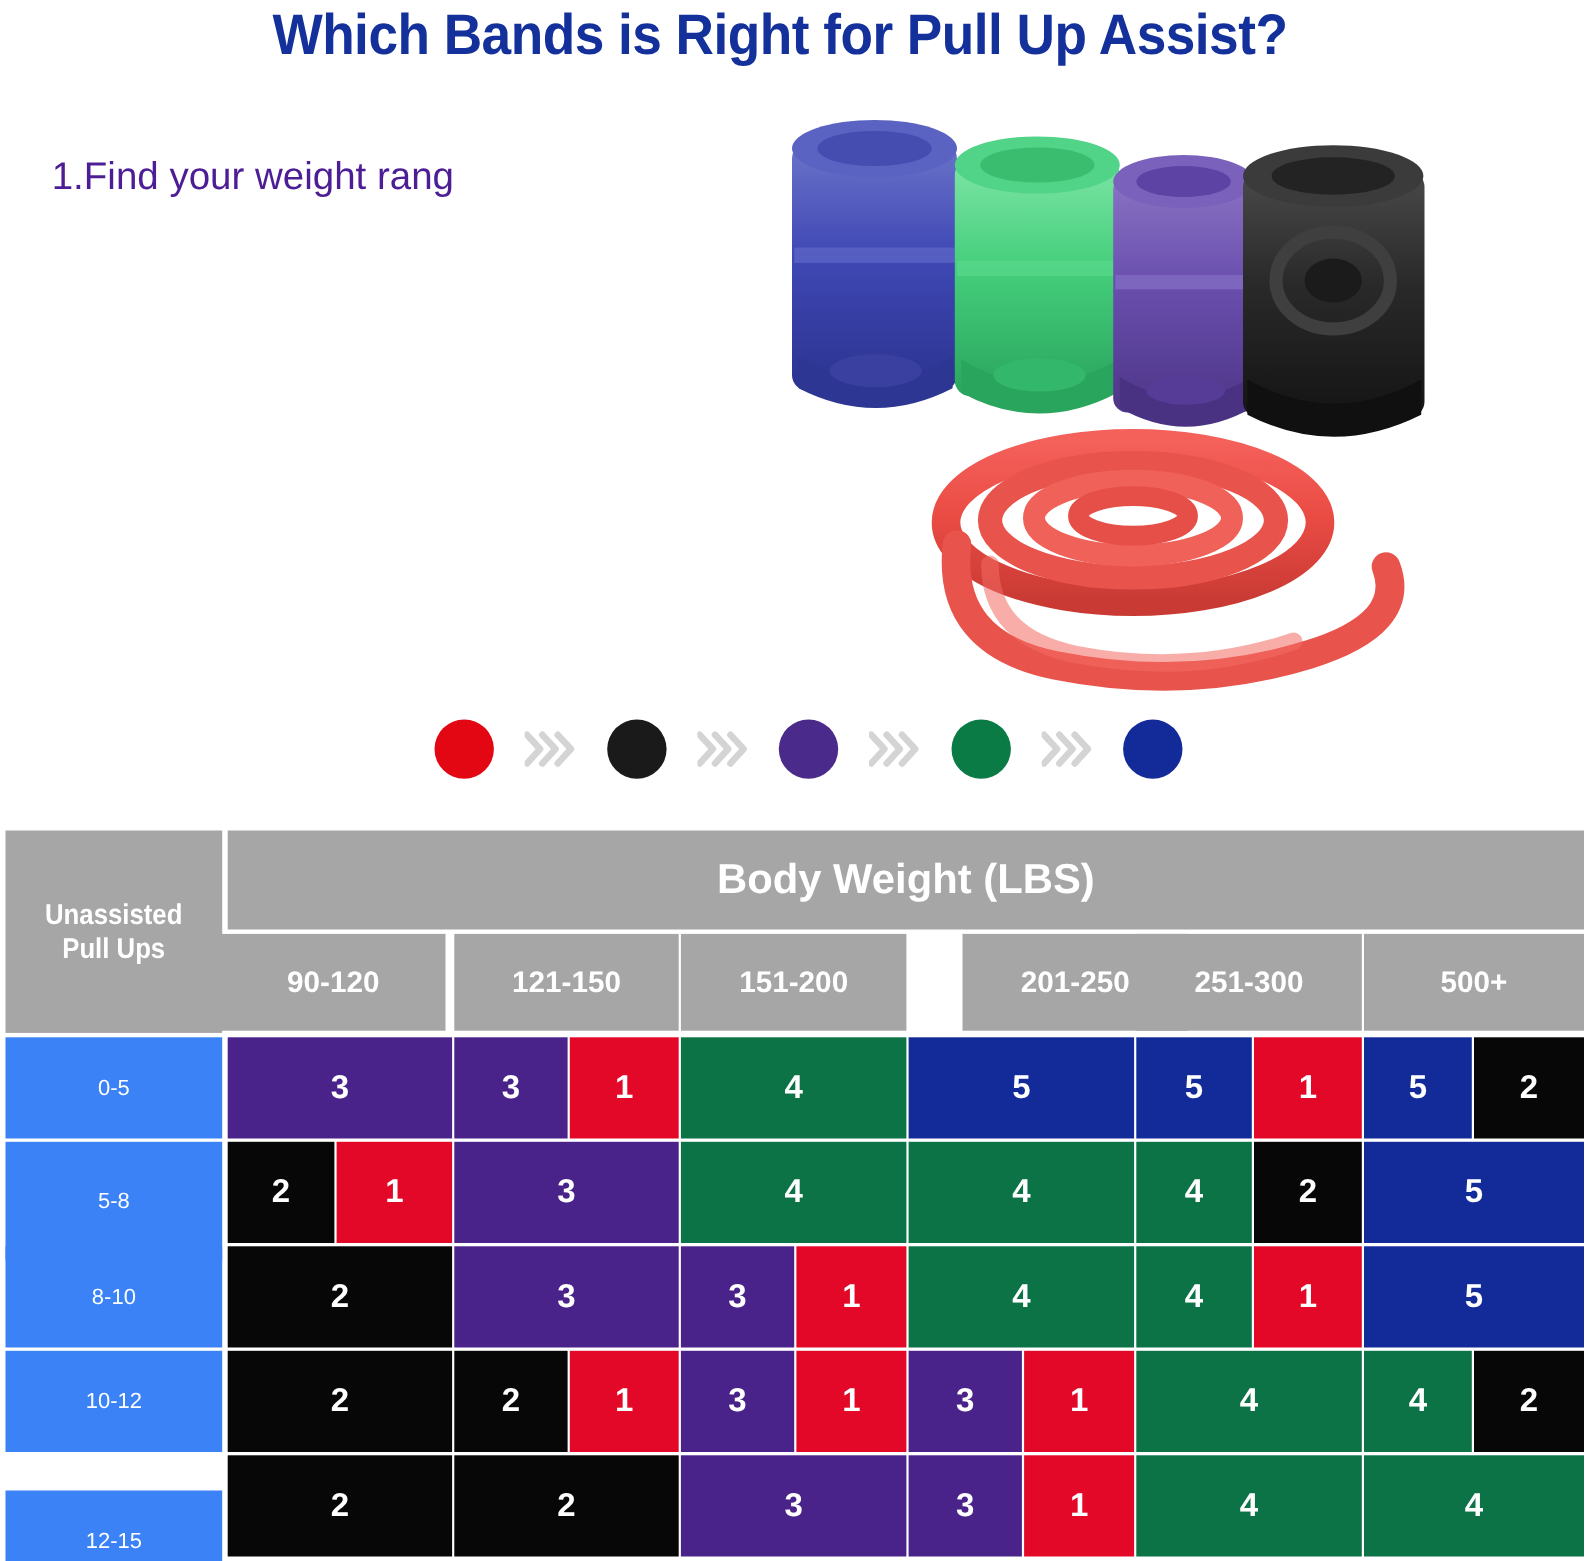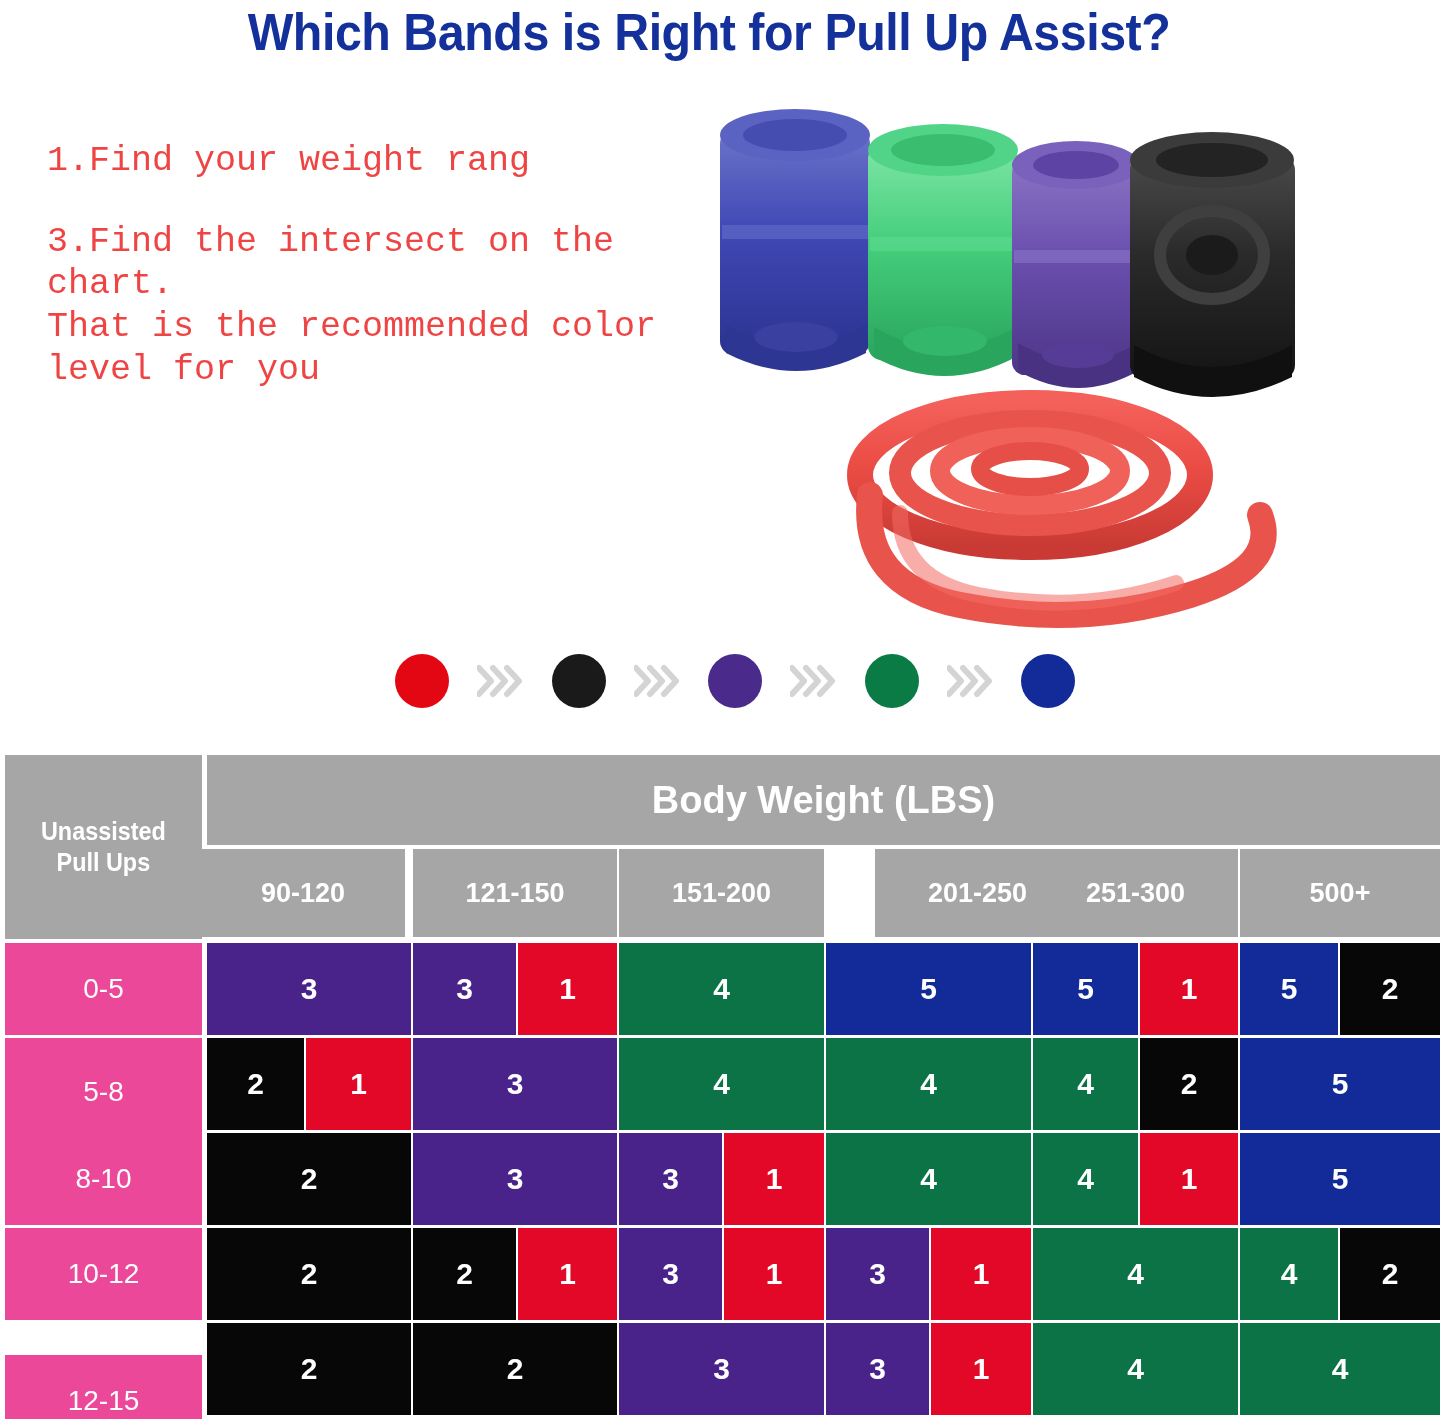--- a/index.html
+++ b/index.html
@@ -18,23 +18,23 @@
     color:#14319b;
     letter-spacing:-0.5px;
     transform:scaleX(0.93);transform-origin:center top;
     white-space:nowrap;
   }
   
   #steps{
     position:absolute;left:47px;top:140px;width:680px;
   }
   .step{
-    font-size:35px;color:#ef4444;line-height:1.22;
+    font-size:35px;color:#4c1d95;line-height:1.22;
     margin-bottom:38px;white-space:pre-line;
-    font-family:Liberation Mono, monospace;
+    font-family:Liberation Sans, sans-serif;
   }
   
   #photo{
     position:absolute;left:700px;top:75px;width:660px;height:560px;
   }
   
   #legend{
     position:absolute;left:395px;top:648px;
     width:680px;height:66px;
     display:flex;align-items:center;justify-content:space-between;
@@ -53,42 +53,39 @@
     display:flex;align-items:center;justify-content:center;
     text-align:center;font-weight:bold;
     box-sizing:border-box;
     font-family:"Liberation Sans", sans-serif;
   }
   #hdr-corner{left:5px;top:3px;width:197px;height:184px;font-size:26px;line-height:1.18;transform-origin:center;}
   #hdr-corner span{transform:scaleX(0.9);display:inline-block;}
   #hdr-bw{left:207px;top:3px;width:1233px;height:90px;font-size:38px;}
   .colhdr{height:88px;top:97px;font-size:27px;}
   .rowlab{
-    position:absolute;background:#ec4899;color:#ffffff;
+    position:absolute;background:#3b82f6;color:#ffffff;
     display:flex;align-items:center;justify-content:center;
-    font-size:28px;left:5px;width:197px;box-sizing:border-box;
+    font-size:20px;left:5px;width:197px;box-sizing:border-box;
     font-family:"Liberation Sans", sans-serif;
   }
   .cell{
     position:absolute;box-sizing:border-box;
     display:flex;align-items:center;justify-content:center;
     color:#ffffff;font-size:30px;font-weight:bold;
     font-family:"Liberation Sans", sans-serif;
   }
 </style>
 </head>
 <body>
 
 <div id="title">Which Bands is Right for Pull Up Assist?</div>
 
 <div id="steps">
   <div class="step">1.Find your weight rang</div>
-  <div class="step">3.Find the intersect on the chart.
-That is the recommended color
-level for you</div>
 </div>
 
 <div id="photo">
   <svg width="660" height="560" viewBox="0 0 660 560">
     <defs>
       <linearGradient id="gBlue" x1="0" y1="0" x2="0" y2="1">
         <stop offset="0%" stop-color="#6b74c9"></stop>
           <stop offset="45%" stop-color="#4048b5"></stop>
           <stop offset="100%" stop-color="#2b3390"></stop>
       </linearGradient>

